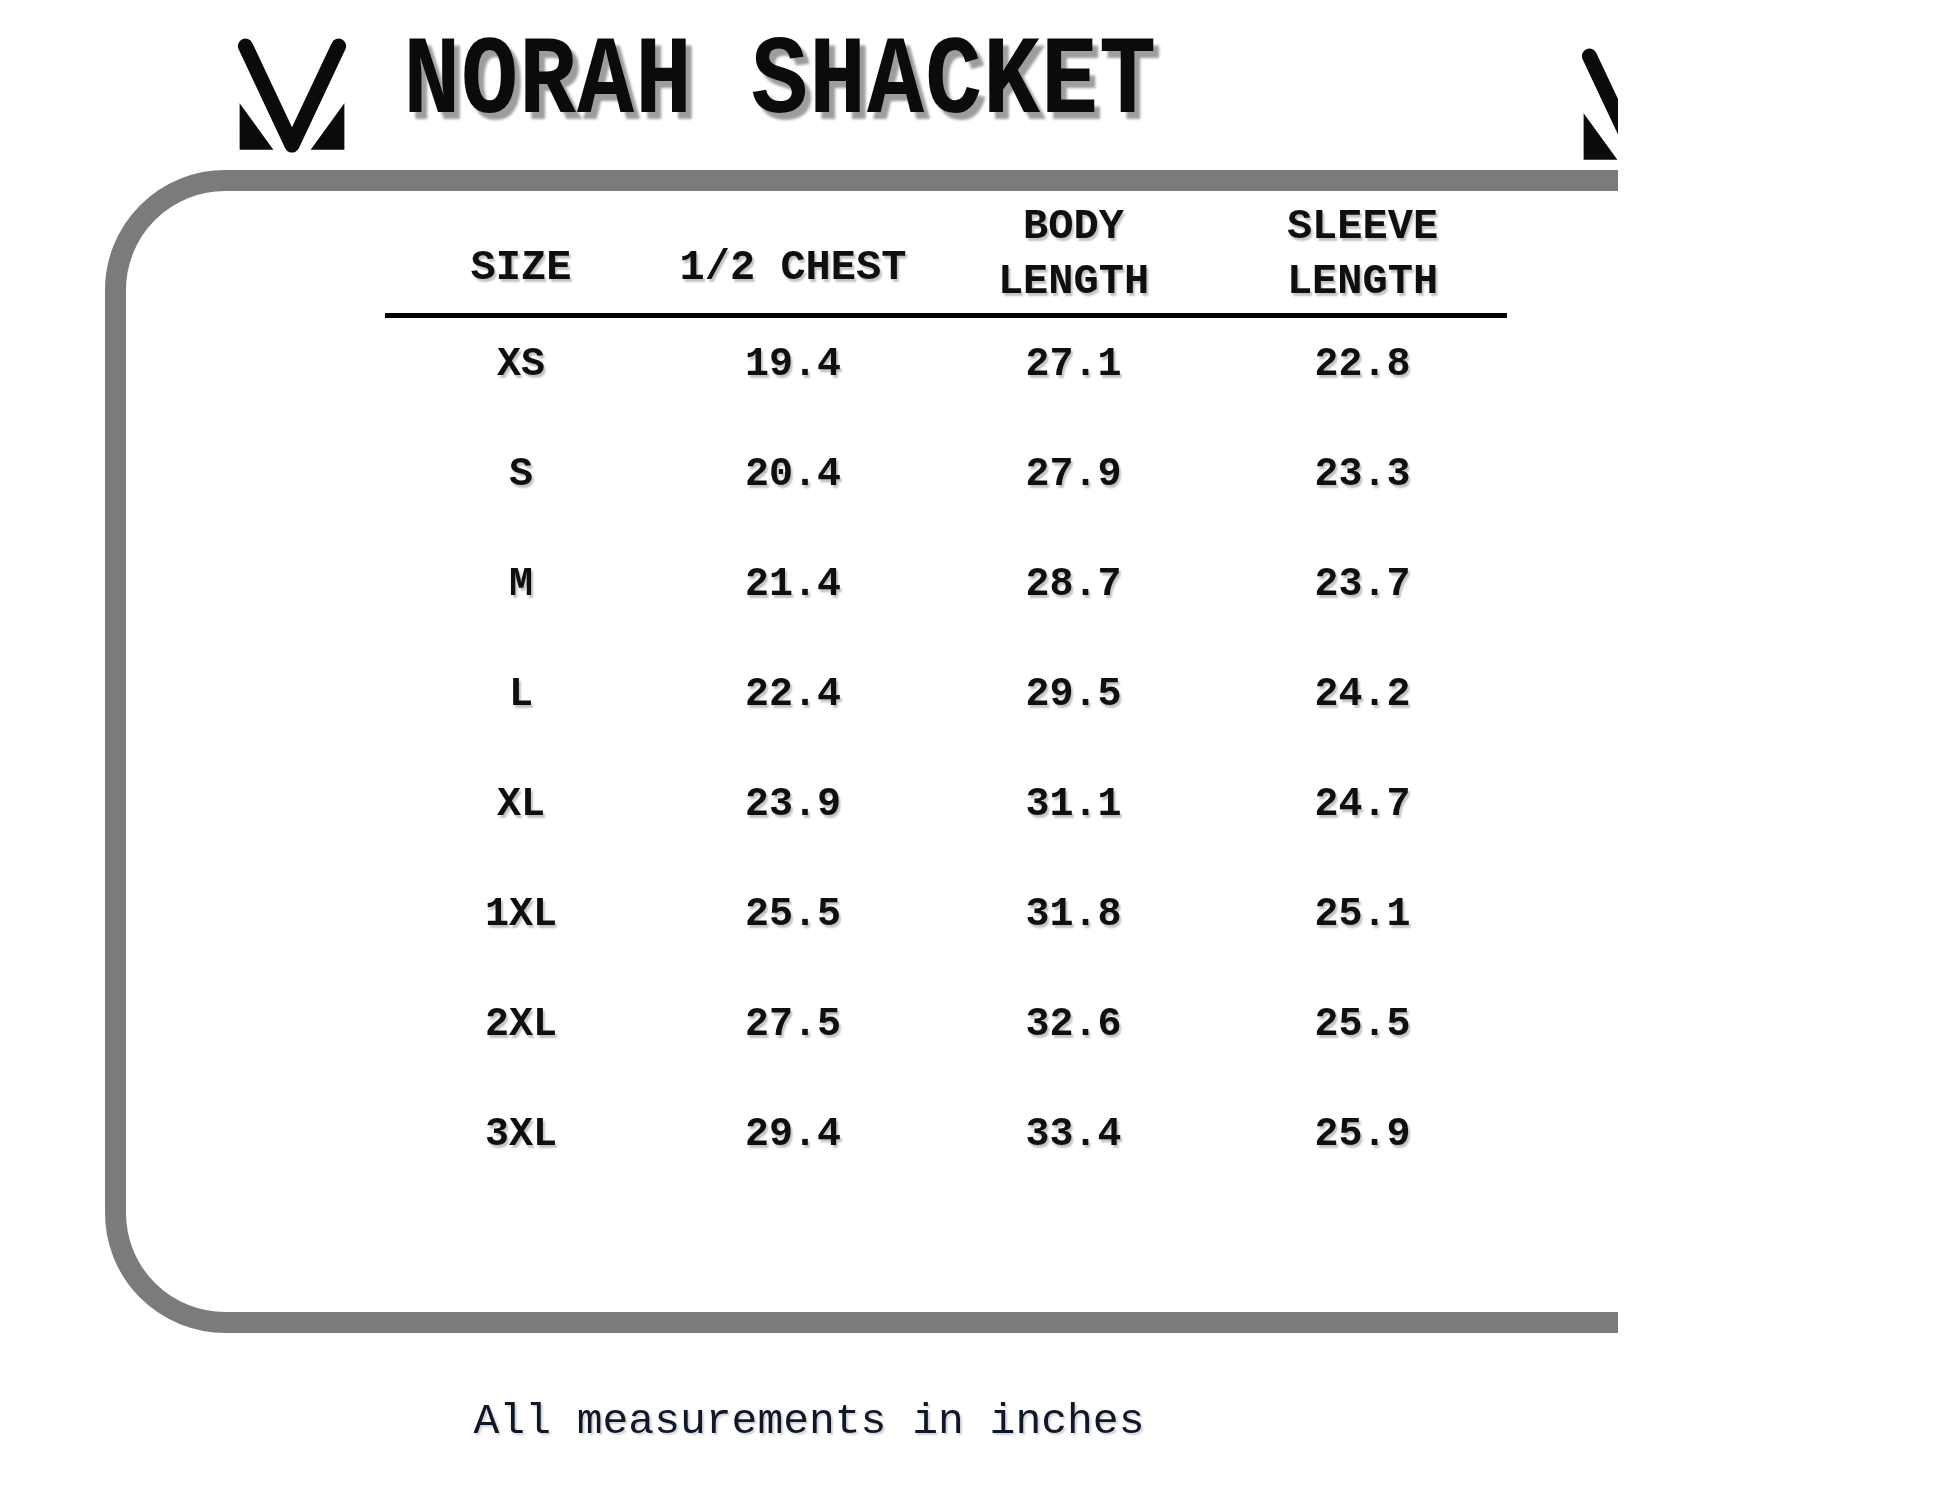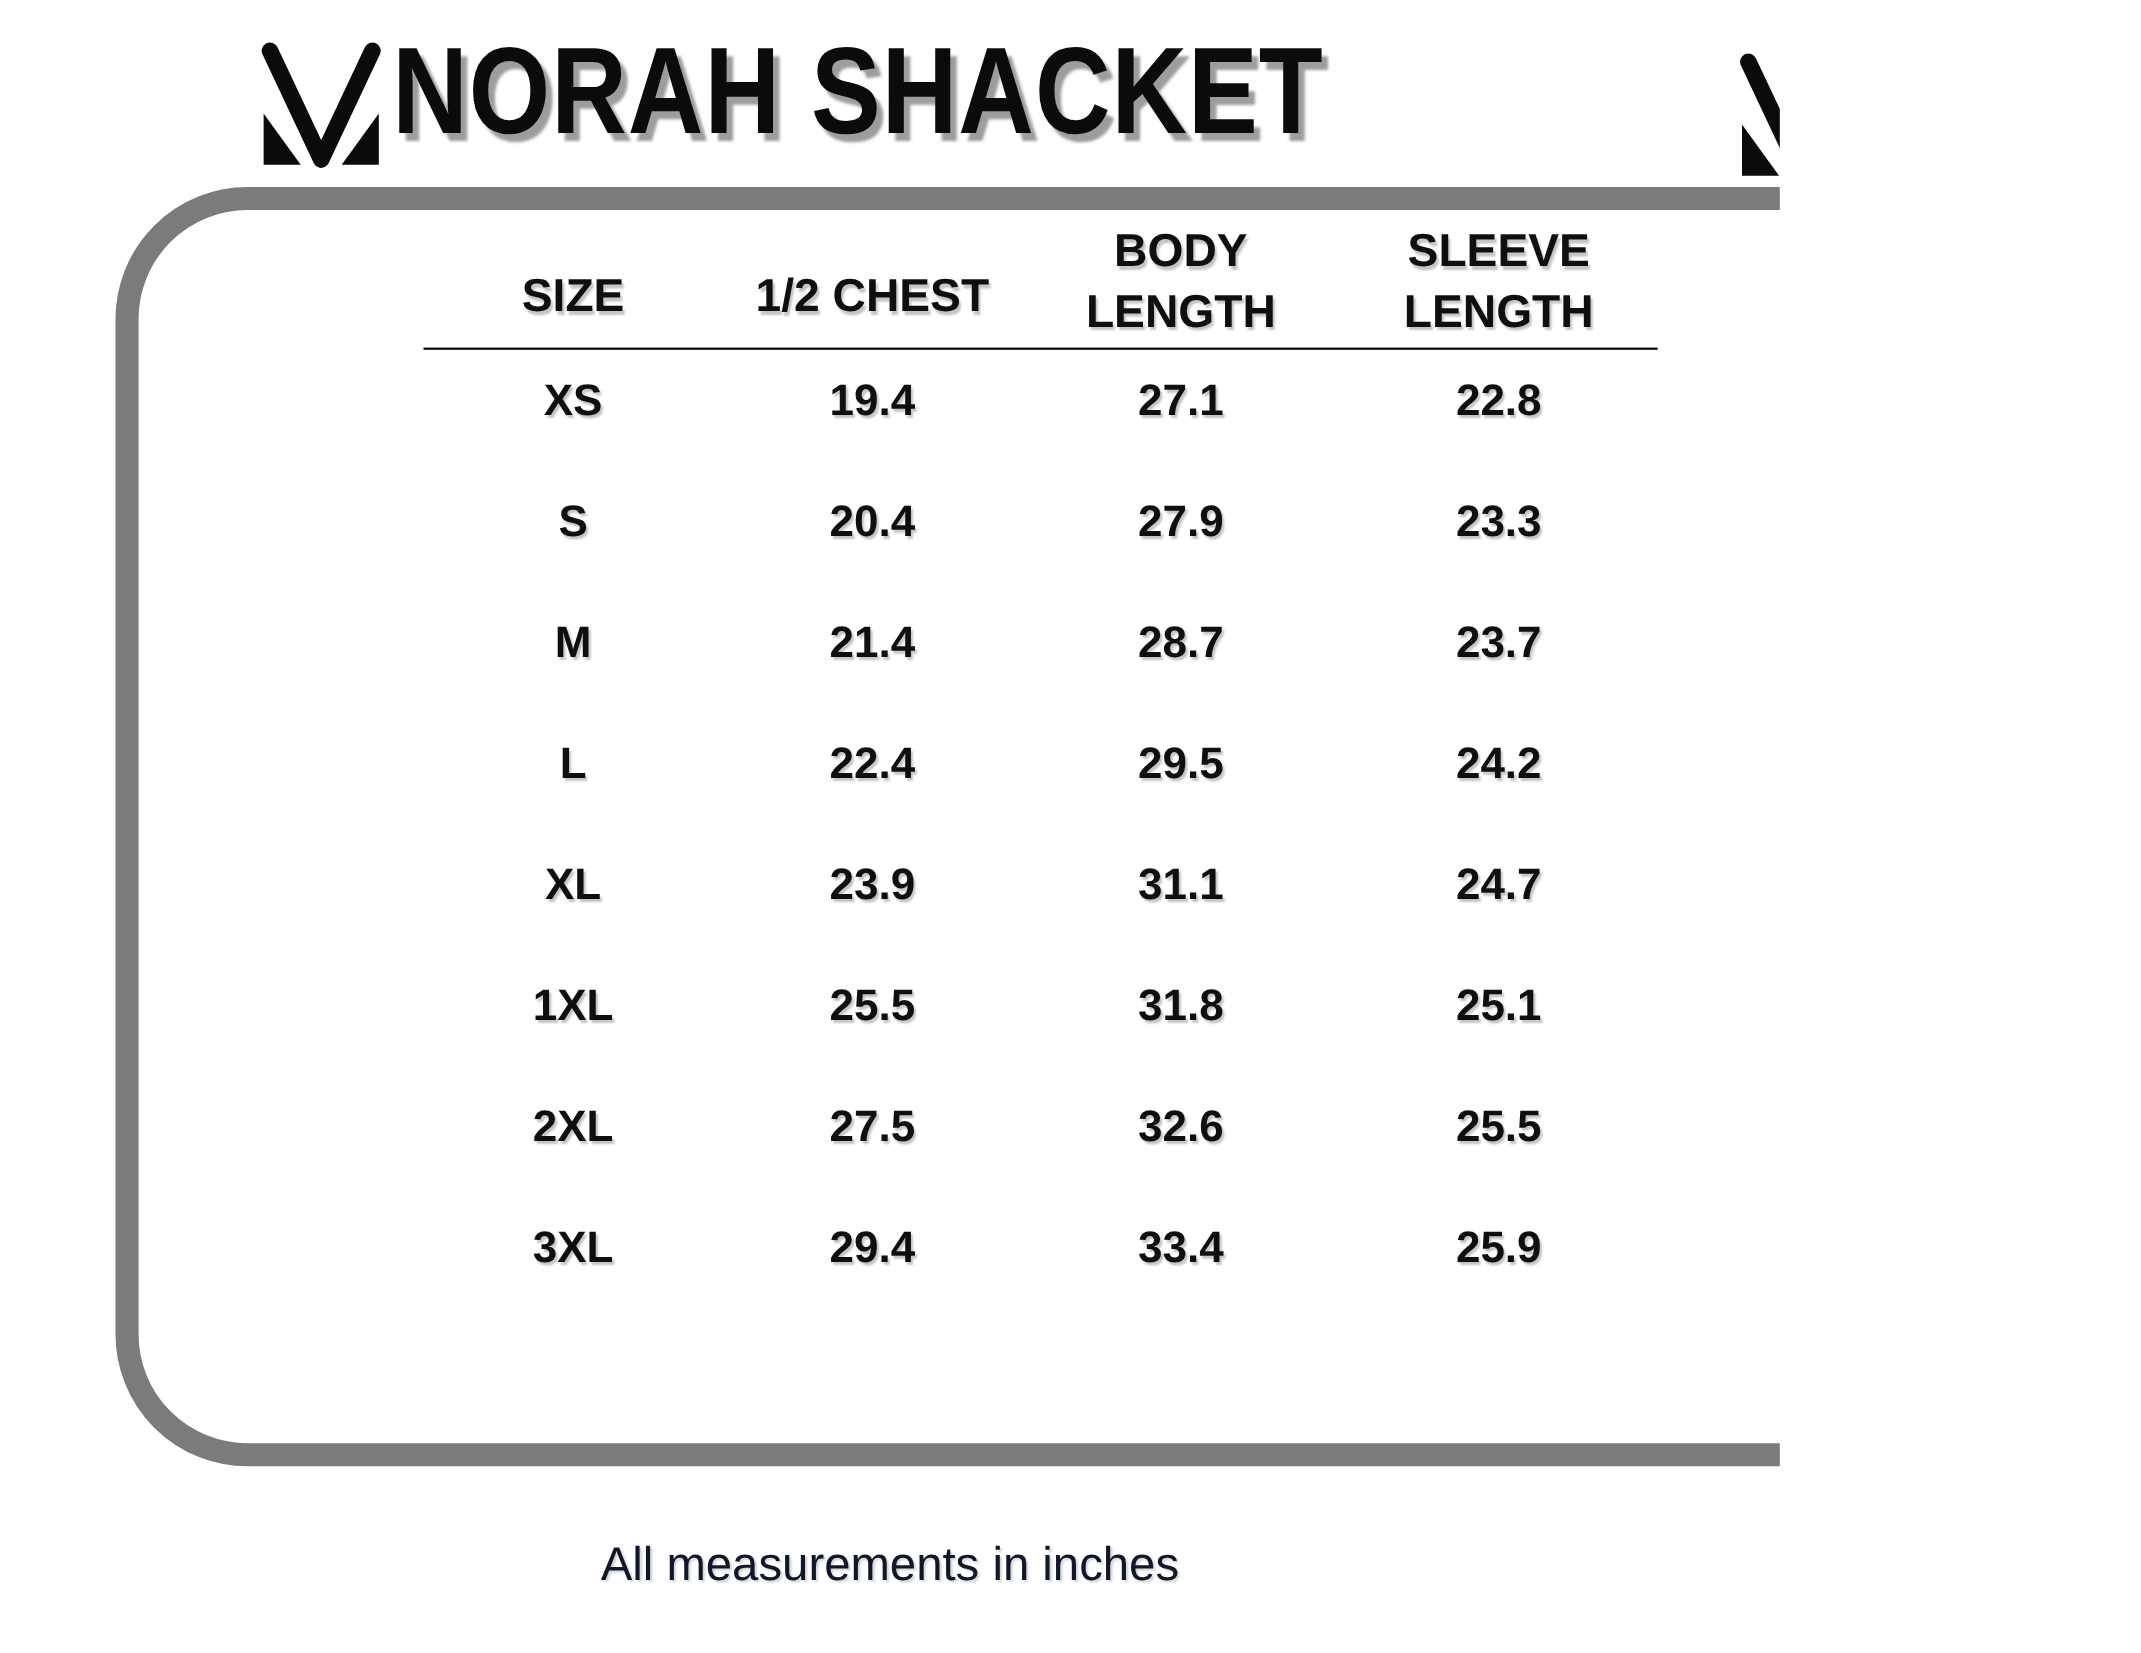--- a/index.html
+++ b/index.html
@@ -10,20 +10,21 @@
     --table-shadow:#c4c4c4;
   }
   *{box-sizing:border-box;margin:0;padding:0;}
   html,body{background:var(--background);}
   body{font-family:"Liberation Sans", sans-serif;color:var(--text);}
   .page{
     position:relative;
     width:1618px;height:1503px;
     background:var(--background);
     overflow:hidden;
+    font-family:Liberation Mono, monospace;
   }
   
   .logo{position:absolute;line-height:0;}
   .logo-left{left:228px;top:36px;width:128px;height:118px;}
   .logo-right{left:1572px;top:46px;width:128px;height:118px;}
   .logo svg{width:100%;height:100%;}
   .title{
     position:absolute;left:320px;top:26px;width:920px;height:112px;
     display:flex;align-items:center;justify-content:center;
     font-size:112px;font-weight:bold;letter-spacing:1px;white-space:nowrap;
@@ -38,21 +39,21 @@
     border-radius:120px;
   }
   
   .size-table{
     position:absolute;left:385px;top:200px;width:1122px;
   }
   .thead{
     display:grid;grid-template-columns:272px 272px 289px 289px;
     align-items:end;
     height:118px;
-    border-bottom:2px solid #000000;
+    border-bottom:5px solid #000000;
   }
   .th{
     text-align:center;font-weight:bold;font-size:42px;line-height:55px;
     padding-bottom:6px;white-space:nowrap;
     text-shadow:2px 3px 2px var(--table-shadow);
   }
   .th.single{padding-bottom:20px;}
   .th span{display:block;}
   .th span:empty{display:none;}
   .tbody{margin-top:-9px;}

